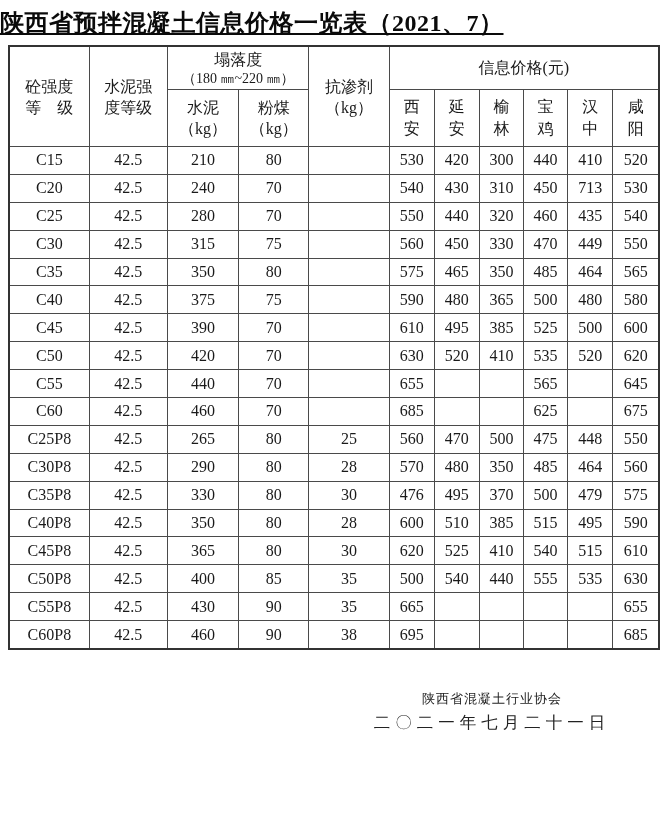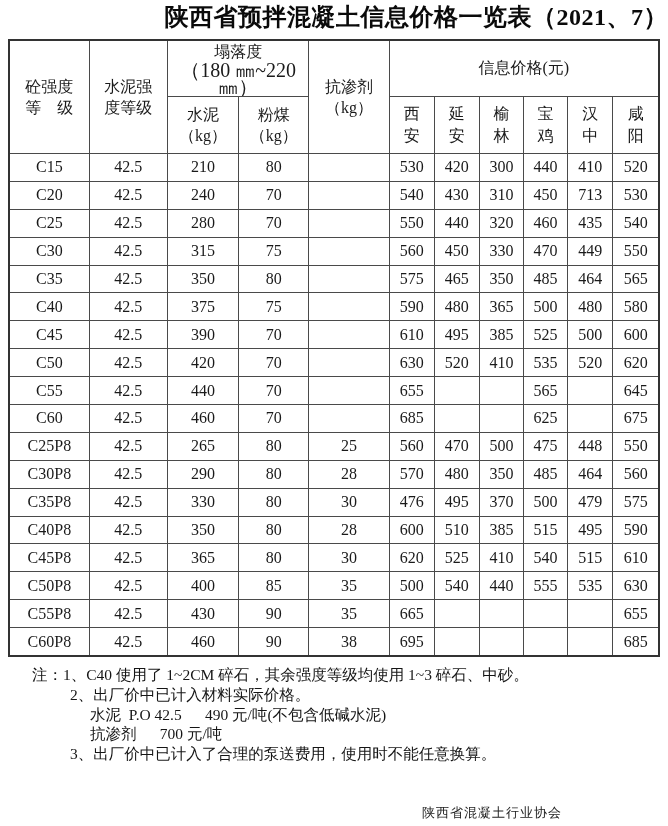--- a/index.html
+++ b/index.html
@@ -11,26 +11,27 @@
     position: relative;
     width: 668px;
     height: 826px;
     background: #ffffff;
     color: #111;
     font-family: "Liberation Serif", "DejaVu Serif", serif;
     overflow: hidden;
   }
   .doc-title {
     margin: 0;
-    padding-top: 1px;
-    text-align: right;
+    padding-top: 7px;
+    text-align: left;
     font-size: 24px;
     font-weight: bold;
     color: #0a0a0a;
     letter-spacing: 0.5px;
+    text-decoration: underline;
   }
   table.price-table {
     margin: 6px 0 0 8px;
     width: 652px;
     border-collapse: collapse;
     table-layout: fixed;
     border: 2px solid #333333;
     text-align: center;
   }
   table.price-table th,
@@ -38,21 +39,21 @@
     border: 1px solid #4a4a4a;
     font-weight: normal;
     padding: 0;
     font-size: 16px;
     color: #1a1a1a;
     overflow: hidden;
   }
   thead tr.h-row1 th { height: 42px; }
   thead tr.h-row2 th { height: 56px; }
   th .sub {
-    font-size: 20px;
+    font-size: 14px;
     line-height: 17px;
   }
   th .ln { line-height: 21px; }
   th.city-cell .ln { line-height: 22px; }
   tbody td {
     height: 26.9px;
     font-size: 15.5px;
   }
   .notes {
     margin-top: 8px;
@@ -390,26 +391,19 @@
           <td>695</td>
           <td></td>
           <td></td>
           <td></td>
           <td></td>
           <td>685</td>
         </tr>
       </tbody>
   </table>
 
-  <div class="notes">
-    <div class="note l0">注：1、C40 使用了 1~2CM 碎石，其余强度等级均使用 1~3 碎石、中砂。</div>
-    <div class="note l1">2、出厂价中已计入材料实际价格。</div>
-    <div class="note l2">水泥  P.O 42.5      490 元/吨(不包含低碱水泥)</div>
-    <div class="note l2">抗渗剂      700 元/吨</div>
-    <div class="note l1">3、出厂价中已计入了合理的泵送费用，使用时不能任意换算。</div>
-  </div>
 
   <div class="footer">
     <div class="org">陕西省混凝土行业协会</div>
     <div class="date">二〇二一年七月二十一日</div>
   </div>
 
 </div>
 
 </body></html>

